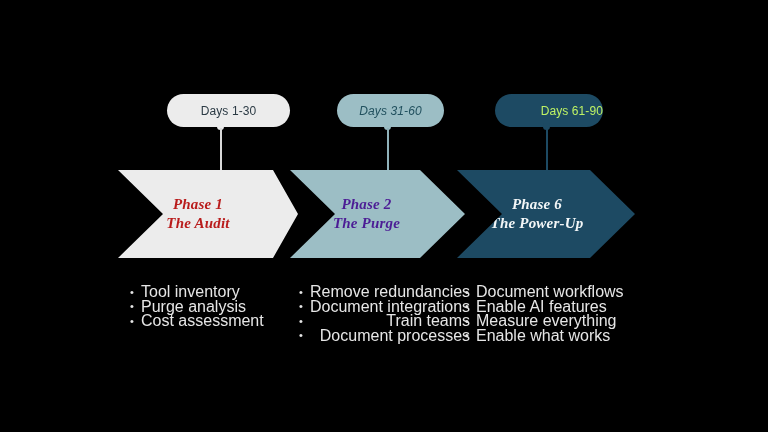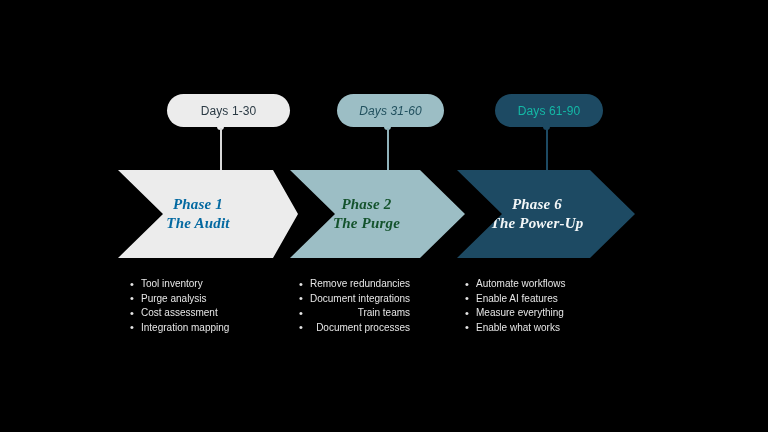--- a/index.html
+++ b/index.html
@@ -26,21 +26,21 @@
     justify-content: center;
     height: 33px;
     border-radius: 17px;
     font-size: 12px;
     letter-spacing: 0.1px;
     white-space: nowrap;
     box-sizing: border-box;
   }
   .pill-1 { left: 167px; top: 94px;  width: 123px; background: #ECECEC; color: #2B3A44; }
   .pill-2 { left: 337px; top: 94px;  width: 107px; background: #9CBEC5; color: #22515F; font-style: italic; }
-  .pill-3 { left: 495px; top: 94px;  width: 108px; background: #1D4A63; color: #14b8a6; }
+  .pill-3 { left: 495px; top: 94px;  width: 108px; background: #1D4A63; color: #bef264; justify-content: flex-end; }
 
   
   .stem {
     position: absolute;
     width: 2px;
   }
   .stem-1 { left: 220px; top: 128px; height: 44px; background: #D9D9D9; }
   .stem-2 { left: 387px; top: 128px; height: 44px; background: #8FB2BA; }
   .stem-3 { left: 546px; top: 128px; height: 44px; background: #1D4A63; }
 
@@ -79,30 +79,30 @@
 
   .chev-label {
     font-family: "Liberation Serif", "DejaVu Serif", serif;
     font-style: italic;
     font-weight: bold;
     font-size: 15px;
     line-height: 1.28;
     text-align: center;
     letter-spacing: 0.2px;
   }
-  .chev-1 .chev-label { color: #0369a1; margin-right: 20px; text-align: center; }
-  .chev-2 .chev-label { color: #14532d; margin-right: 22px; }
+  .chev-1 .chev-label { color: #b91c1c; margin-right: 20px; text-align: center; }
+  .chev-2 .chev-label { color: #4c1d95; margin-right: 22px; }
   .chev-3 .chev-label { color: #F2F6F7; margin-right: 18px; }
   .chev-label .ln2 { display: block; font-style: italic; }
 
   
   .bullets {
     position: absolute;
-    top: 277px;
-    font-size: 10px;
+    top: 285px;
+    font-size: 16px;
     line-height: 14.6px;
     color: #E6E6E6;
     list-style: none;
     margin: 0;
     padding: 0;
   }
   .bullets li {
     position: relative;
     padding-left: 11px;
     white-space: nowrap;
@@ -159,30 +159,29 @@
     <div class="chev-label">
       <span>Phase 6</span>
       <span class="ln2">The Power-Up</span>
     </div>
   </div>
 
   <ul class="bullets bul-1">
     <li>Tool inventory</li>
     <li>Purge analysis</li>
     <li>Cost assessment</li>
-    <li>Integration mapping</li>
   </ul>
 
   <ul class="bullets bul-2">
     <li>Remove redundancies</li>
     <li>Document integrations</li>
     <li>Train teams</li>
     <li>Document processes</li>
   </ul>
 
   <ul class="bullets bul-3">
-    <li>Automate workflows</li>
+    <li>Document workflows</li>
     <li>Enable AI features</li>
     <li>Measure everything</li>
     <li>Enable what works</li>
   </ul>
 
 </div>
 
 </body></html>

